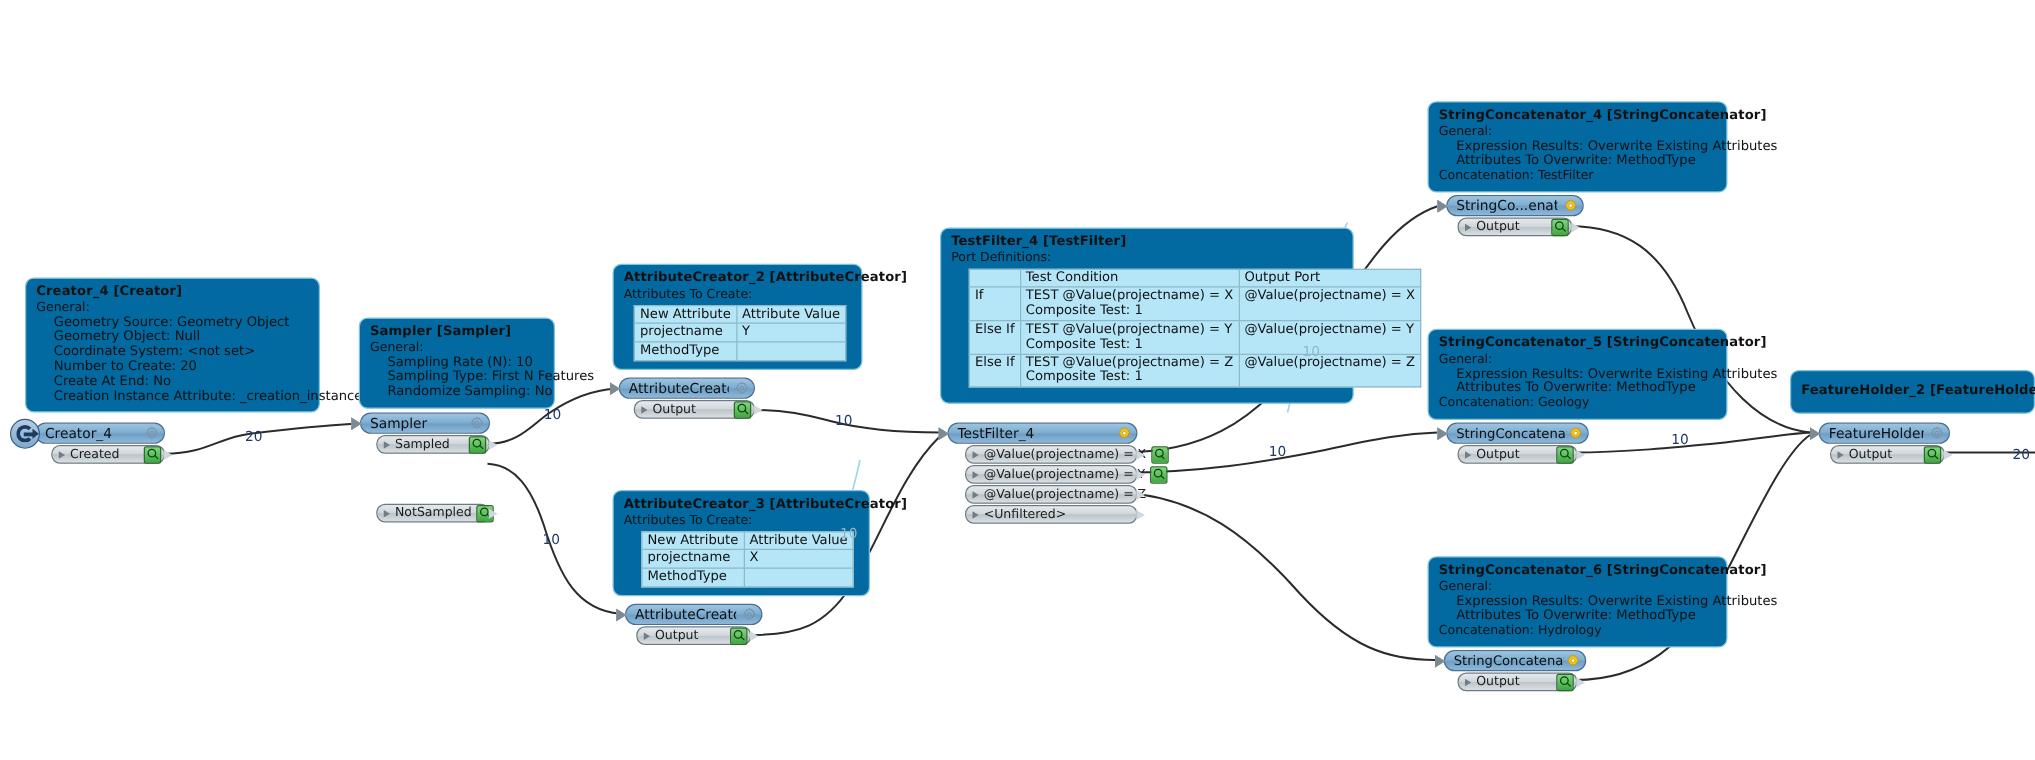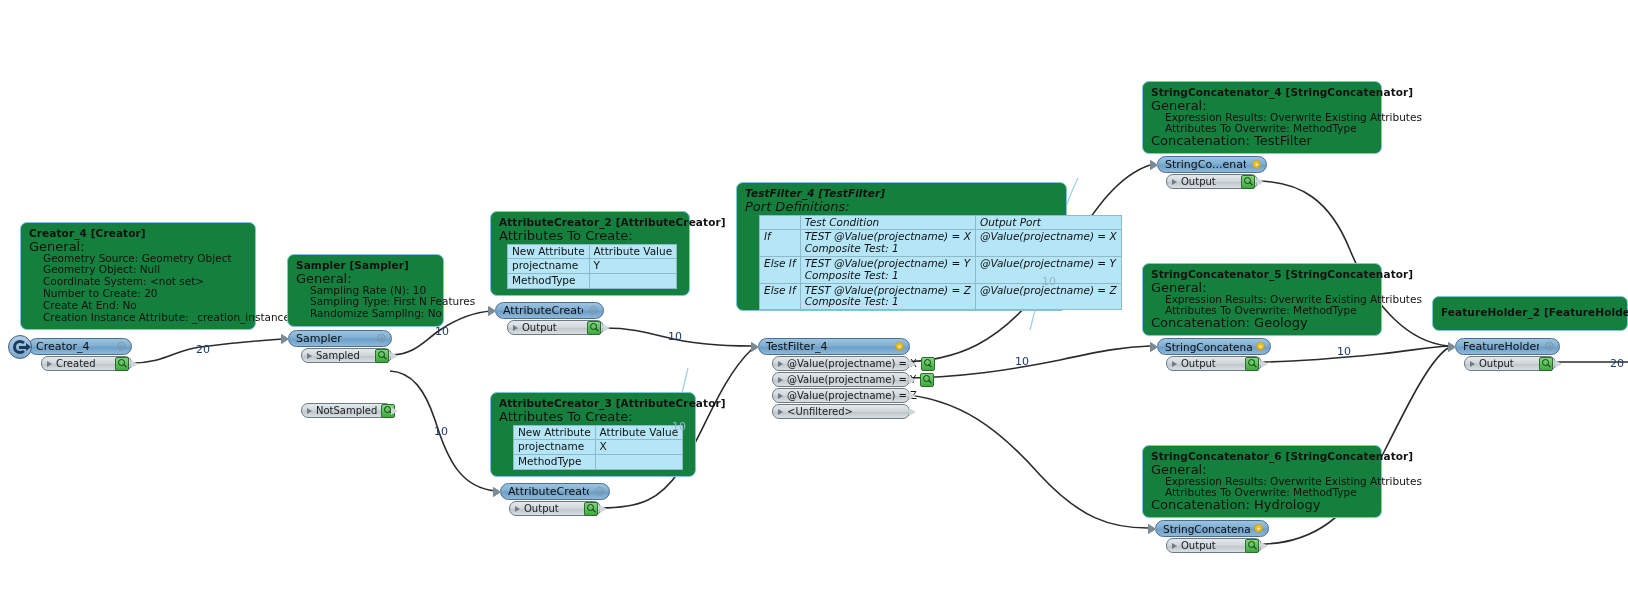--- a/index.html
+++ b/index.html
@@ -18,37 +18,37 @@
   svg.wires {
     position: absolute;
     left: 0; top: 0;
     width: 1628px;
     height: 608px;
     pointer-events: none;
   }
   
   .tip {
     position: absolute;
-    background: #15803d;
+    background: #0369a1;
     border: 1px solid #7ec4dd;
     border-radius: 7px;
     padding: 5px 8px 6px 8px;
     color: #111;
     font-size: 10.5px;
     line-height: 11.8px;
     box-sizing: border-box;
     white-space: nowrap;
   }
   .tip .t-title {
     font-weight: bold;
     font-size: 10.5px;
     letter-spacing: 0.1px;
     margin-bottom: 1px;
   }
-  .tip .t-sub { font-size: 13px; }
+  .tip .t-sub { font-size: 10px; }
   .tip .t-ind { padding-left: 14px; }
   
   .tail {
     position: absolute;
     width: 0; height: 0;
   }
   
   table.ptab {
     border-collapse: collapse;
     margin-top: 2px;
@@ -324,21 +324,21 @@
         <td>MethodType</td>
         <td>&nbsp;</td>
       </tr>
     </tbody>
       </table>
   </div>
   <svg class="tail" style="left:548px; top:473px;" width="24" height="20">
     <path d="M12,0 L2,18" stroke="#7ec4dd" stroke-width="1.3" fill="none"></path>
   </svg>
 
-  <div class="tip" style="left:736px; top:182px; width:331px; padding-bottom:0;font-style:italic;">
+  <div class="tip" style="left:752px; top:182px; width:331px; padding-bottom:12px;">
     <div class="t-title">TestFilter_4 [TestFilter]</div>
     <div class="t-sub">Port Definitions:</div>
     <table class="ptab tf-tab" style="margin-left:14px; width:302px;">
       <tbody>
           <tr>
         <td class="c-if">&nbsp;</td>
         <td class="c-cond">Test Condition</td>
         <td class="c-out">Output Port</td>
       </tr>
       <tr>

